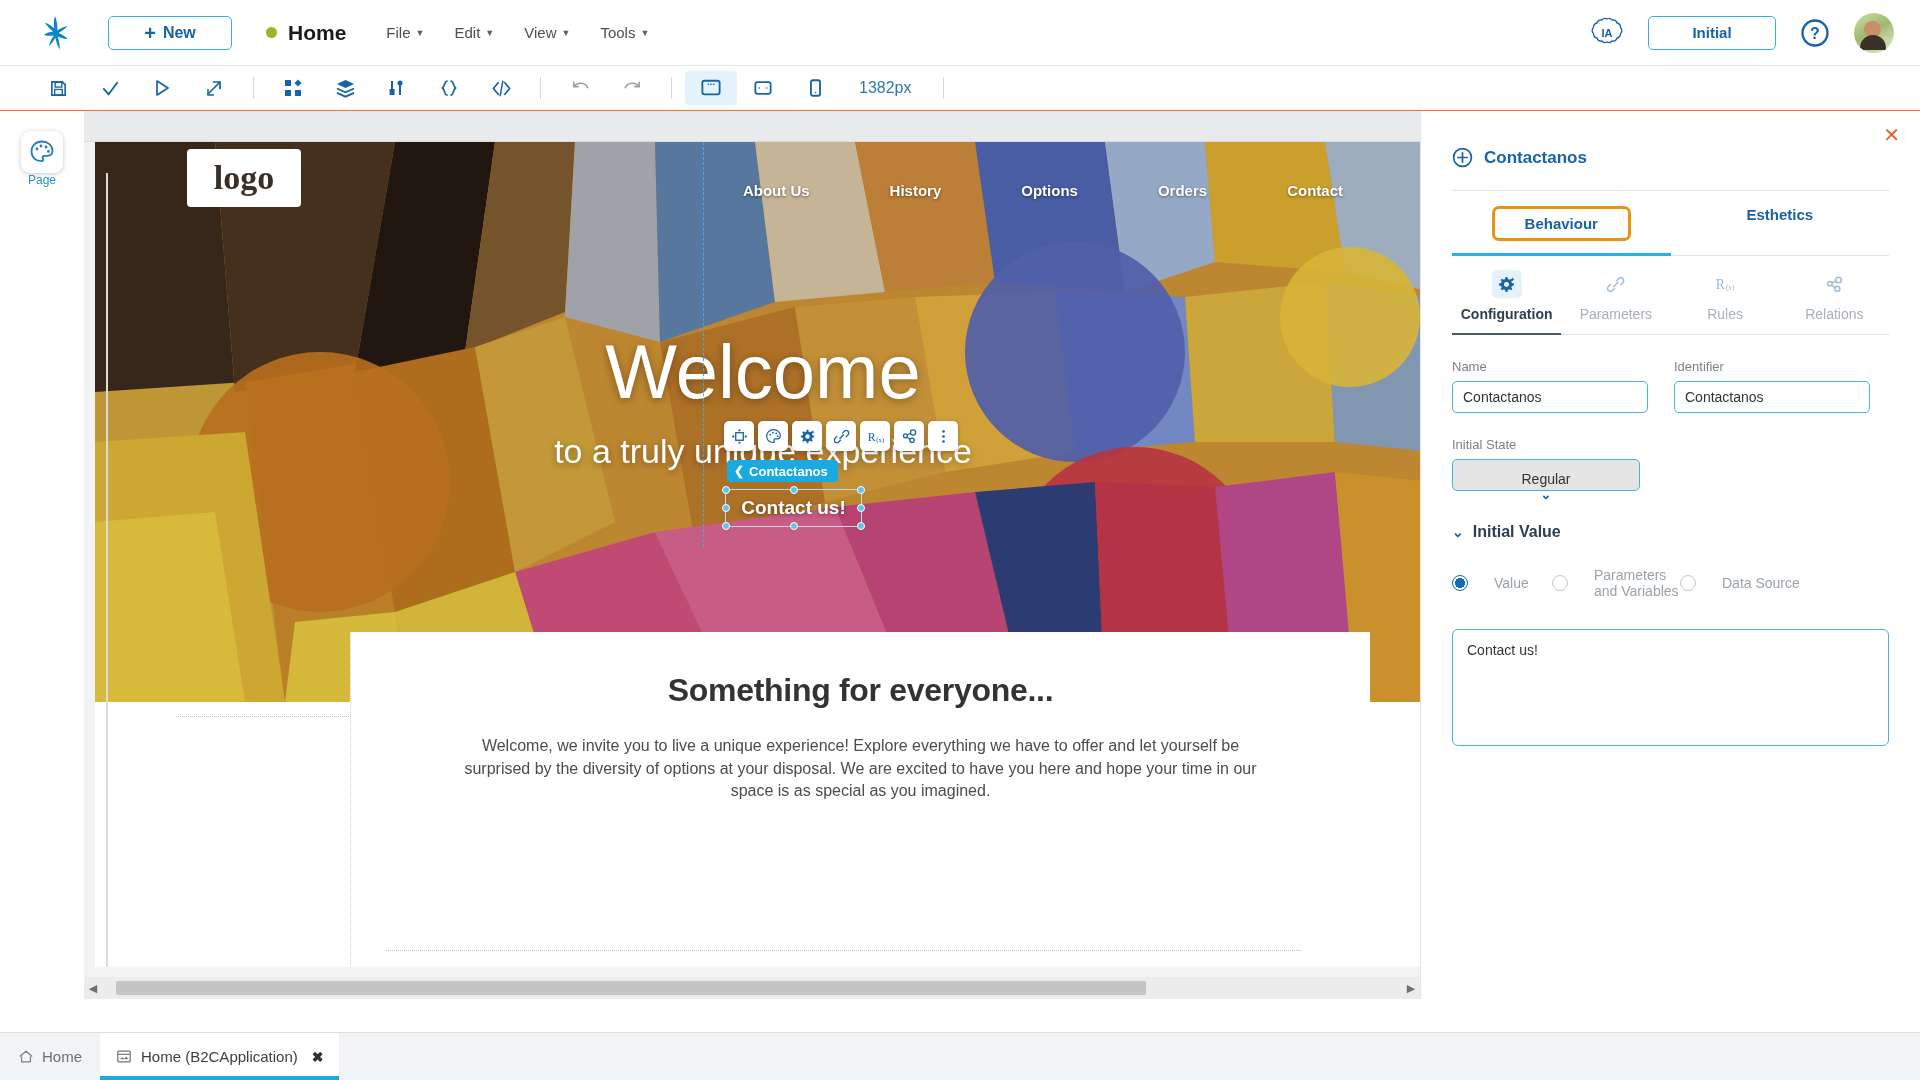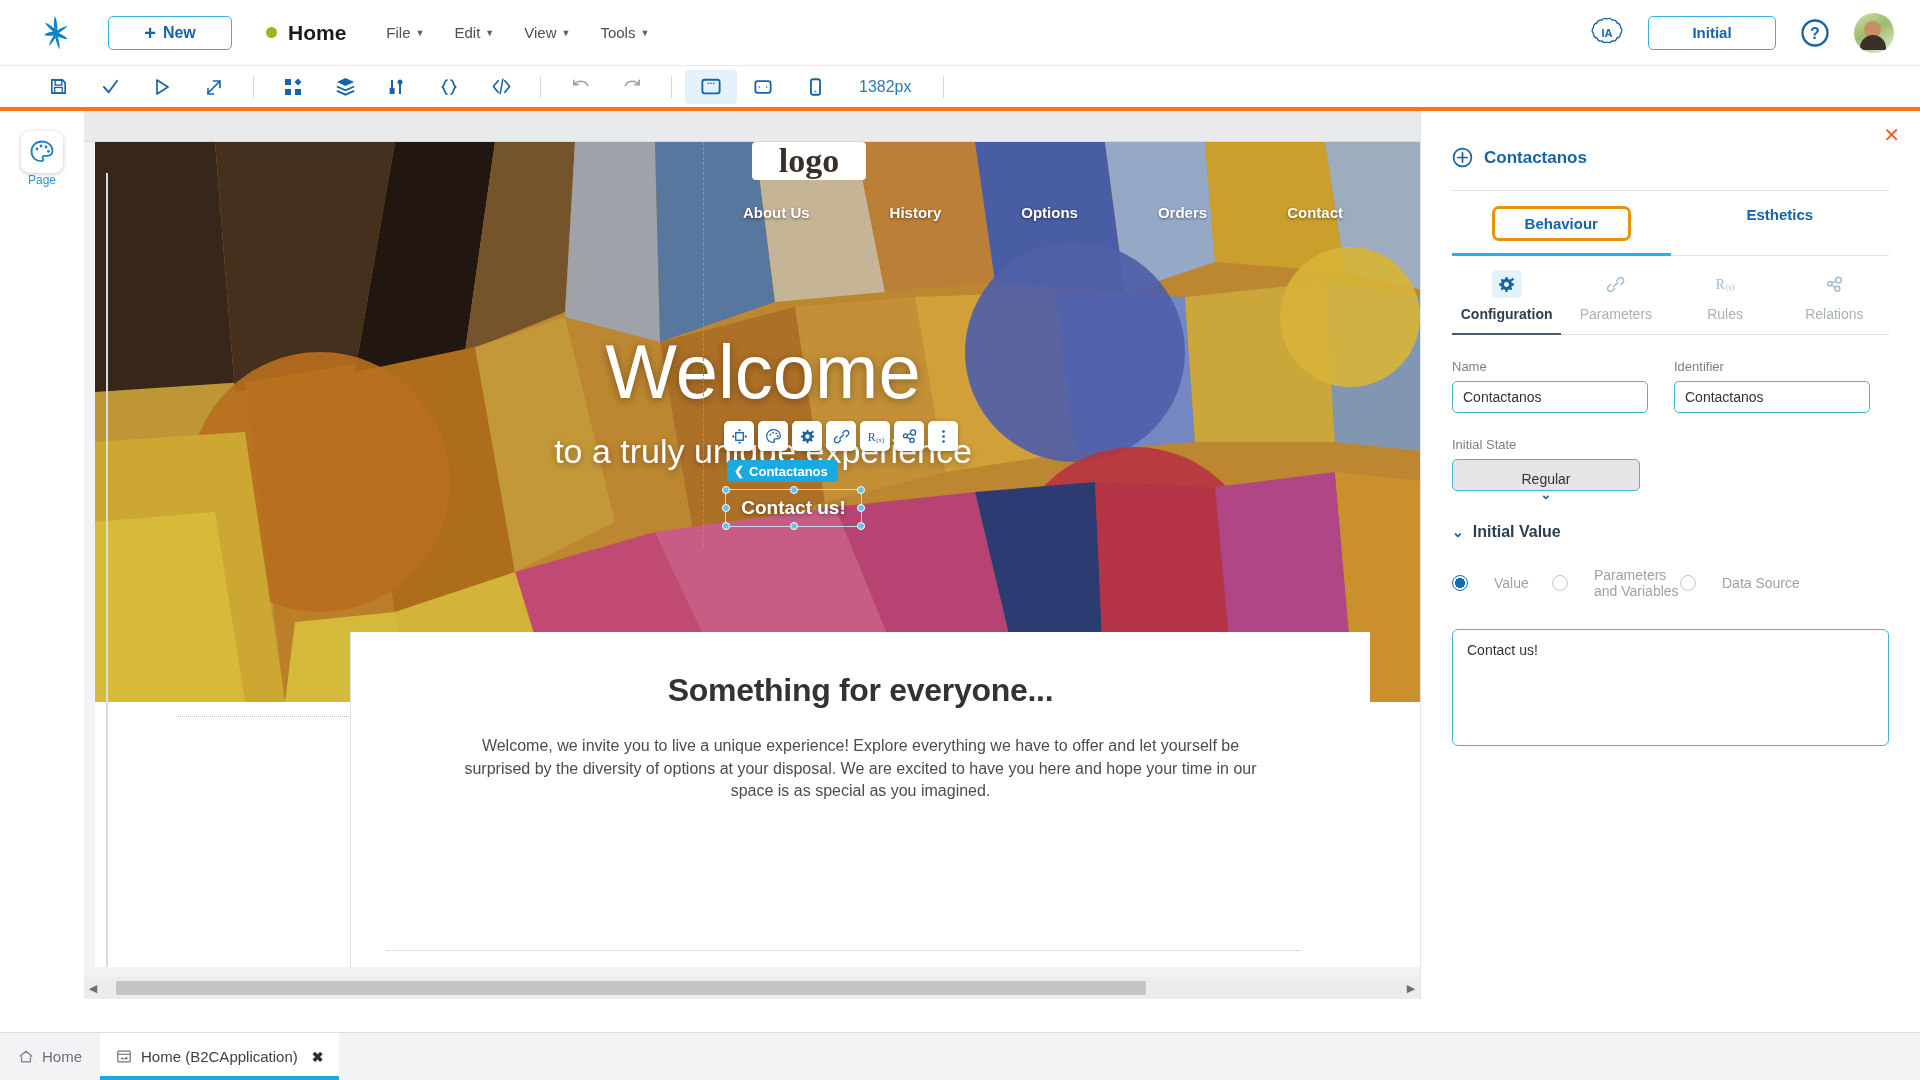--- a/index.html
+++ b/index.html
@@ -56,21 +56,21 @@
     background:#c98f68; left: 10px; top: 8px;
   }
   .avatar::after {
     content:""; position:absolute; width:26px; height:15px; border-radius:13px 13px 0 0;
     background:#3b3027; left: 6px; top: 22px;
   }
 
   
   .toolbar {
     position: absolute; top: 66px; left: 0; width: 1920px; height: 45px;
-    background: #fff; border-bottom: 4px solid #f97316;
+    background: #fff; border-bottom: 1px solid #f97316;
     display: flex; align-items: center; padding-left: 32px; gap: 0px;
   }
   .tb { width: 52px; height: 34px; display: flex; align-items: center; justify-content: center;
         cursor: pointer; border-radius: 4px; }
   .tb.active { background: #e3f2fb; }
   .tb-sep { width: 1px; height: 22px; background: #d5d9dd; margin: 0 13px; }
   .px-label { font-size: 16px; color: #2f77b5; margin-left: 18px; margin-right: 18px; }
 
   
   .leftrail {
@@ -99,21 +99,21 @@
   .page-surface {
     position: absolute; top: 31px; left: 11px; width: 1336px; height: 825px;
     background: #fff; overflow: hidden;
   }
   .hero {
     position: relative; width: 1336px; height: 560px; overflow: hidden;
   }
   .hero-art { position: absolute; inset: 0; }
   .hero-nav {
     position: absolute; top: 0; left: 0; width: 100%; height: 72px;
-    display: flex; align-items: center; flex-direction: column;
+    display: flex; align-items: center;
   }
   .hero-logo {
     margin-left: 92px; width: 114px; height: 58px; background: #fff; border-radius: 4px;
     display: flex; align-items: center; justify-content: center;
     font-family: "Liberation Serif", serif; font-size: 34px; font-weight: bold; color: #3a2f26;
   }
   .hero-links { margin-left: auto; margin-right: 88px; display: flex; gap: 80px; margin-top: 24px; }
   .hero-link { color: #fff; font-size: 15px; font-weight: bold; text-shadow: 0 1px 3px rgba(0,0,0,.5); cursor: pointer; }
   .hero-title {
     position: absolute; top: 186px; width: 100%; text-align: center;

